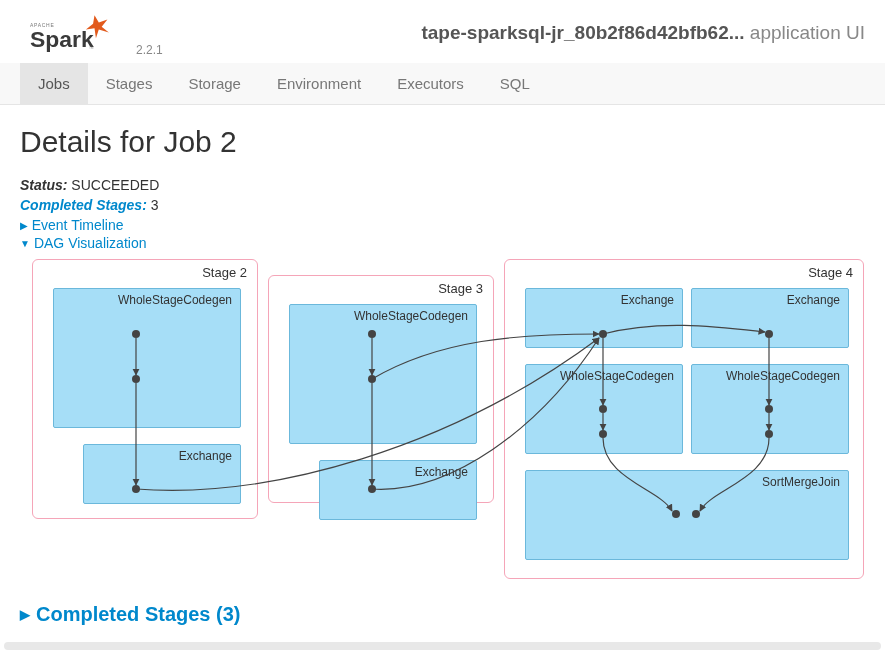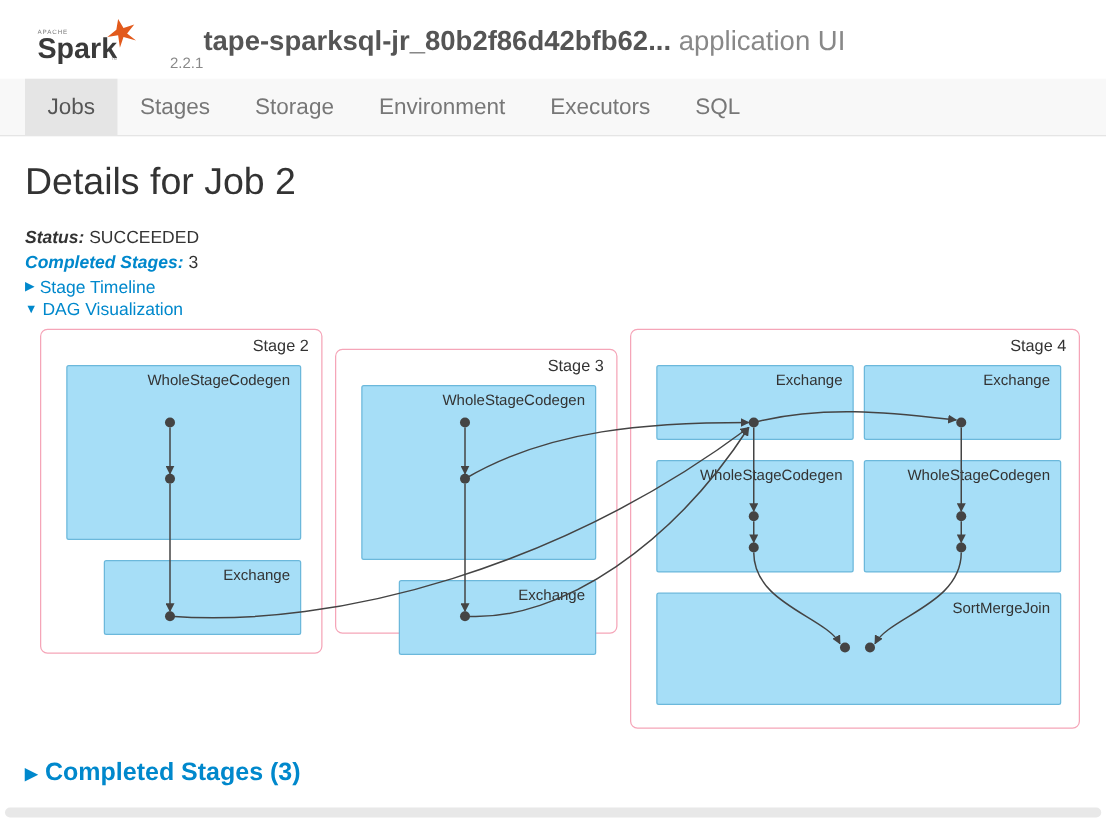--- a/index.html
+++ b/index.html
@@ -1,24 +1,24 @@
 <!DOCTYPE html>
 <html><head>
 <meta charset="utf-8">
 <style>
 * { box-sizing: border-box; margin: 0; padding: 0; }
 body { font-family: "Helvetica Neue", Helvetica, Arial, sans-serif; font-size: 14px; color: #333; background: #fff; width: 885px; }
 .header { display: flex; align-items: center; padding: 8px 20px 6px 30px; }
 .logo-wrap { display: flex; align-items: baseline; gap: 20px; }
 .logo-svg { width: 86px; height: 46px; }
 .version { font-size: 12px; color: #888; }
-.app-title { flex: 1; text-align: left; font-size: 22px; color: #888; }
+.app-title { flex: 1; text-align: right; font-size: 19px; color: #888; }
 .app-title b { color: #555; font-weight: 700; }
 .tabs { display: flex; border-bottom: 1px solid #e5e5e5; padding-left: 20px; background: #f8f8f8; }
-.tab { padding: 12px 18px; font-size: 18px; color: #777; cursor: pointer; }
+.tab { padding: 12px 18px; font-size: 15px; color: #777; cursor: pointer; }
 .tab.active { background: #e5e5e5; color: #555; }
 .content { padding: 20px 37px 10px 20px; }
 h1 { font-size: 30px; font-weight: 500; color: #333; margin-bottom: 18px; }
 .meta { margin-bottom: 4px; font-size: 14px; }
 .meta b { font-weight: 700; font-style: italic; }
 .link { color: #0088cc; cursor: pointer; }
 .toggle { color: #0088cc; cursor: pointer; font-size: 14px; margin-bottom: 2px; display: flex; align-items: center; gap: 4px; }
 .arrow { font-size: 10px; }
 .dag-area { position: relative; width: 844px; height: 320px; margin-top: 8px; }
 .stage-box { position: absolute; border: 1px solid #f5a5b8; border-radius: 6px; background: #fff; }
@@ -63,21 +63,21 @@
   <div class="meta">
     <b>Status:</b>
     <span>SUCCEEDED</span>
   </div>
   <div class="meta">
     <b class="link">Completed Stages:</b>
     <span>3</span>
   </div>
   <div class="toggle">
     <span class="arrow">▶</span>
-    <span>Stage Timeline</span>
+    <span>Event Timeline</span>
   </div>
   <div class="toggle">
     <span class="arrow">▼</span>
     <span>DAG Visualization</span>
   </div>
 
   <div class="dag-area">
 
     <div class="stage-box" style="left:12px;top:0;width:226px;height:260px;">
       <div class="stage-label">Stage 2</div>

